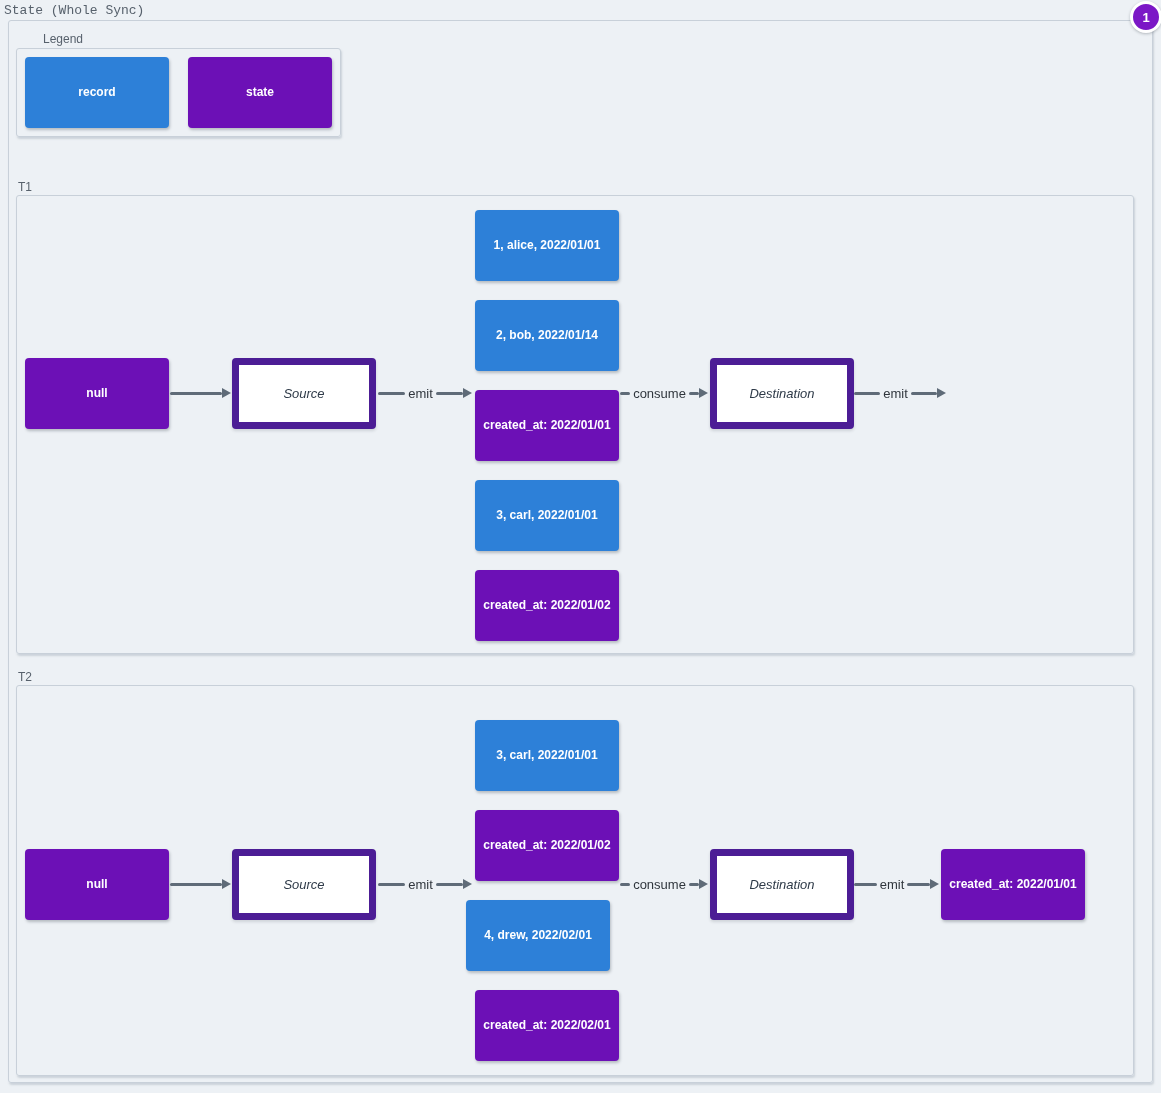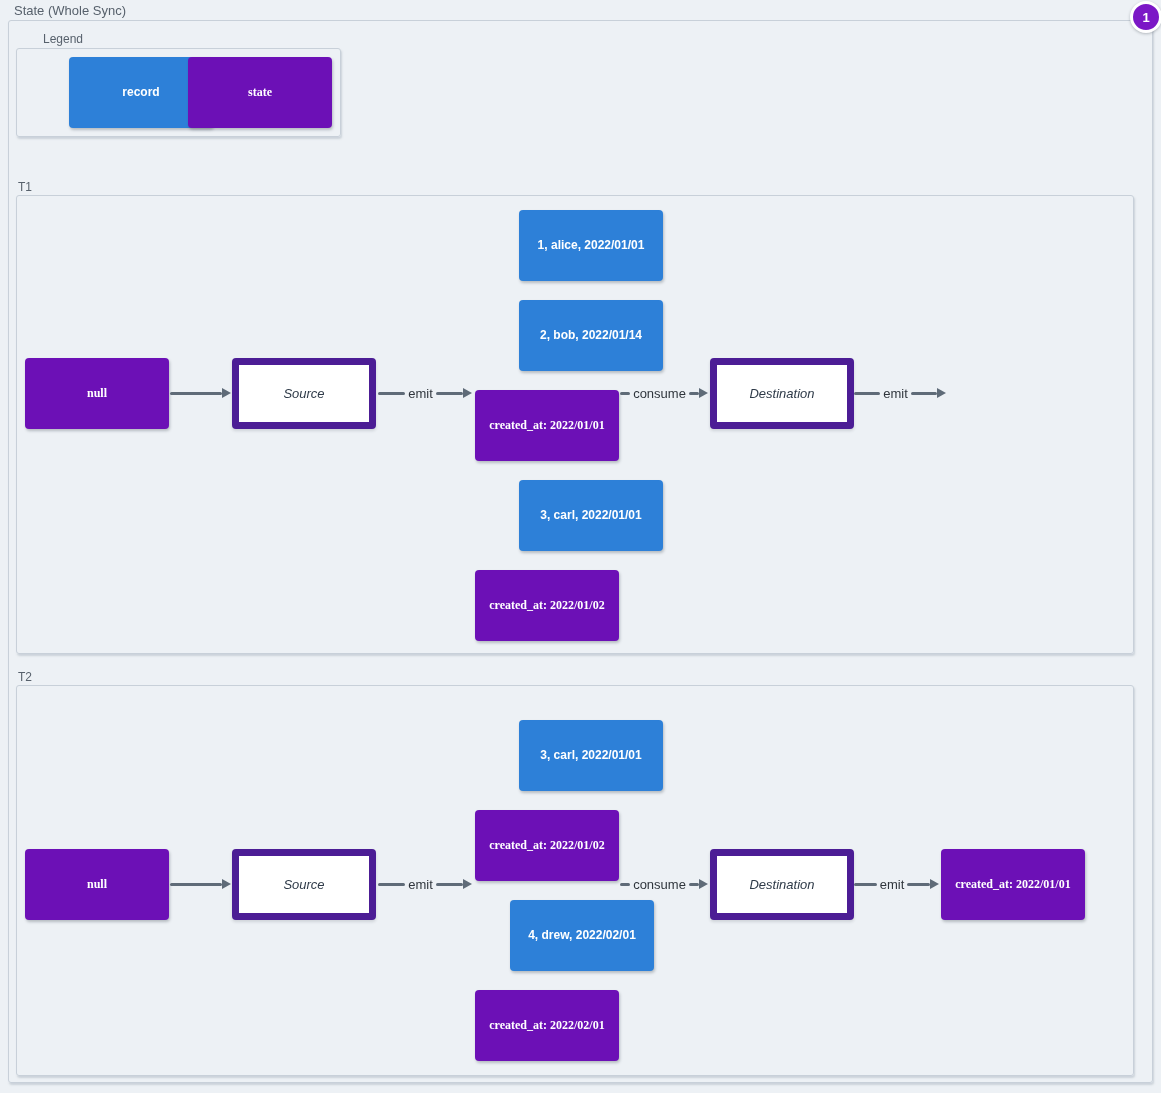--- a/index.html
+++ b/index.html
@@ -24,22 +24,22 @@
     position:absolute;
     width:144px;height:71px;
     border-radius:4px;
     display:flex;align-items:center;justify-content:center;
     text-align:center;
     font-size:12px;font-weight:700;line-height:1.8;
     padding:0 8px;box-sizing:border-box;
     color:var(--node-text,#fff);
     box-shadow:1px 2px 3px rgba(40,50,60,.28);
   }
-  .node[data-type="record"]{background:var(--record,#2d80d8);margin-left:44px;}
-  .node[data-type="state"]{background:var(--state,#6c10b6);font-family:Liberation Serif, serif;}
+  .node[data-type="record"]{background:var(--record,#2d80d8);}
+  .node[data-type="state"]{background:var(--state,#6c10b6);}
   .node[data-type="plain"]{
     background:var(--plain-node-bg,#fff);
     color:var(--plain-node-text,#2e3a48);
     font-weight:400;font-size:13px;
     border:7px solid #4c1d95;
     box-shadow:0 2px 3px rgba(40,50,60,.15);
     font-style:italic;
   }
 
   .edge{
@@ -66,21 +66,21 @@
     color:#fff;font-size:13px;font-weight:700;
     display:flex;align-items:center;justify-content:center;
     box-shadow:0 1px 3px rgba(40,50,60,.3);
   }
 </style>
 </head>
 <body>
 
 <div id="canvas">
 
-  <div class="sec-label page-title" style="left:14px;top:3px;">State (Whole Sync)</div>
+  <div class="sec-label page-title" style="left:4px;top:3px;font-family:Liberation Mono, monospace;">State (Whole Sync)</div>
   <div class="container-box" style="left:8px;top:20px;width:1143px;height:1061px;"></div>
 
   <div class="badge">1</div>
 
   <div class="sec-label" style="left:20px;top:32px;margin-left:23px;">Legend</div>
   <div class="container-box" style="left:16px;top:48px;width:323px;height:87px;"></div>
   <div class="node" style="left:25px;top:57px;" data-type="record">record</div>
   <div class="node" style="left:188px;top:57px;" data-type="state">state</div>
 
   <div class="sec-label" style="left:18px;top:180px;">T1</div>

